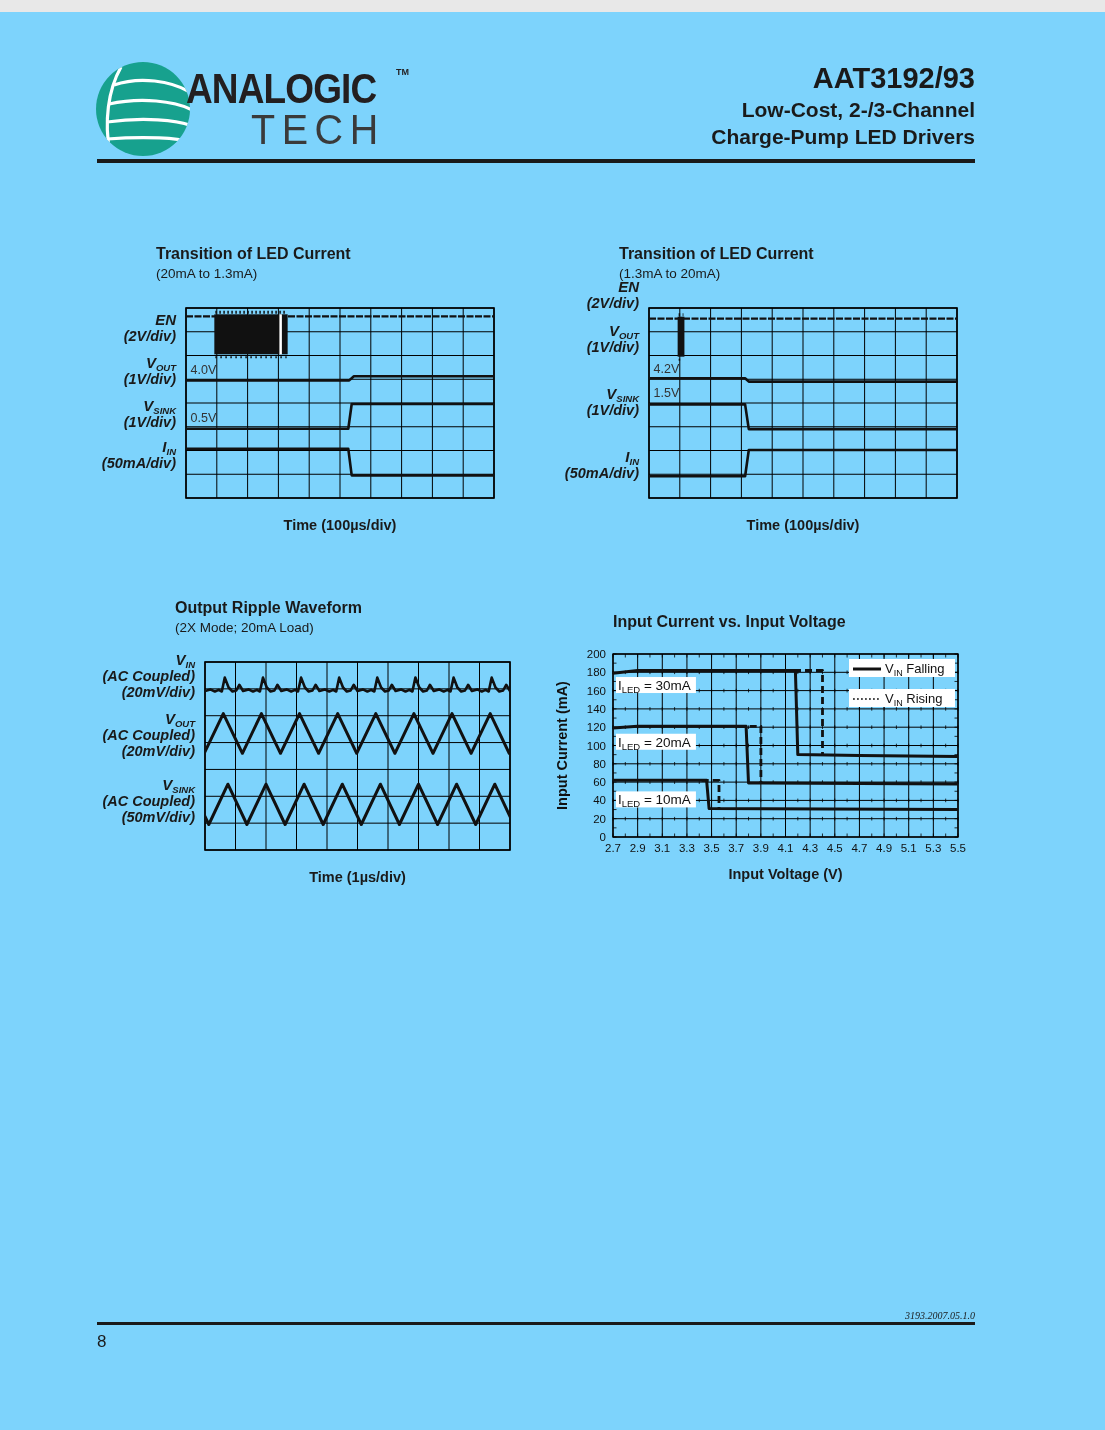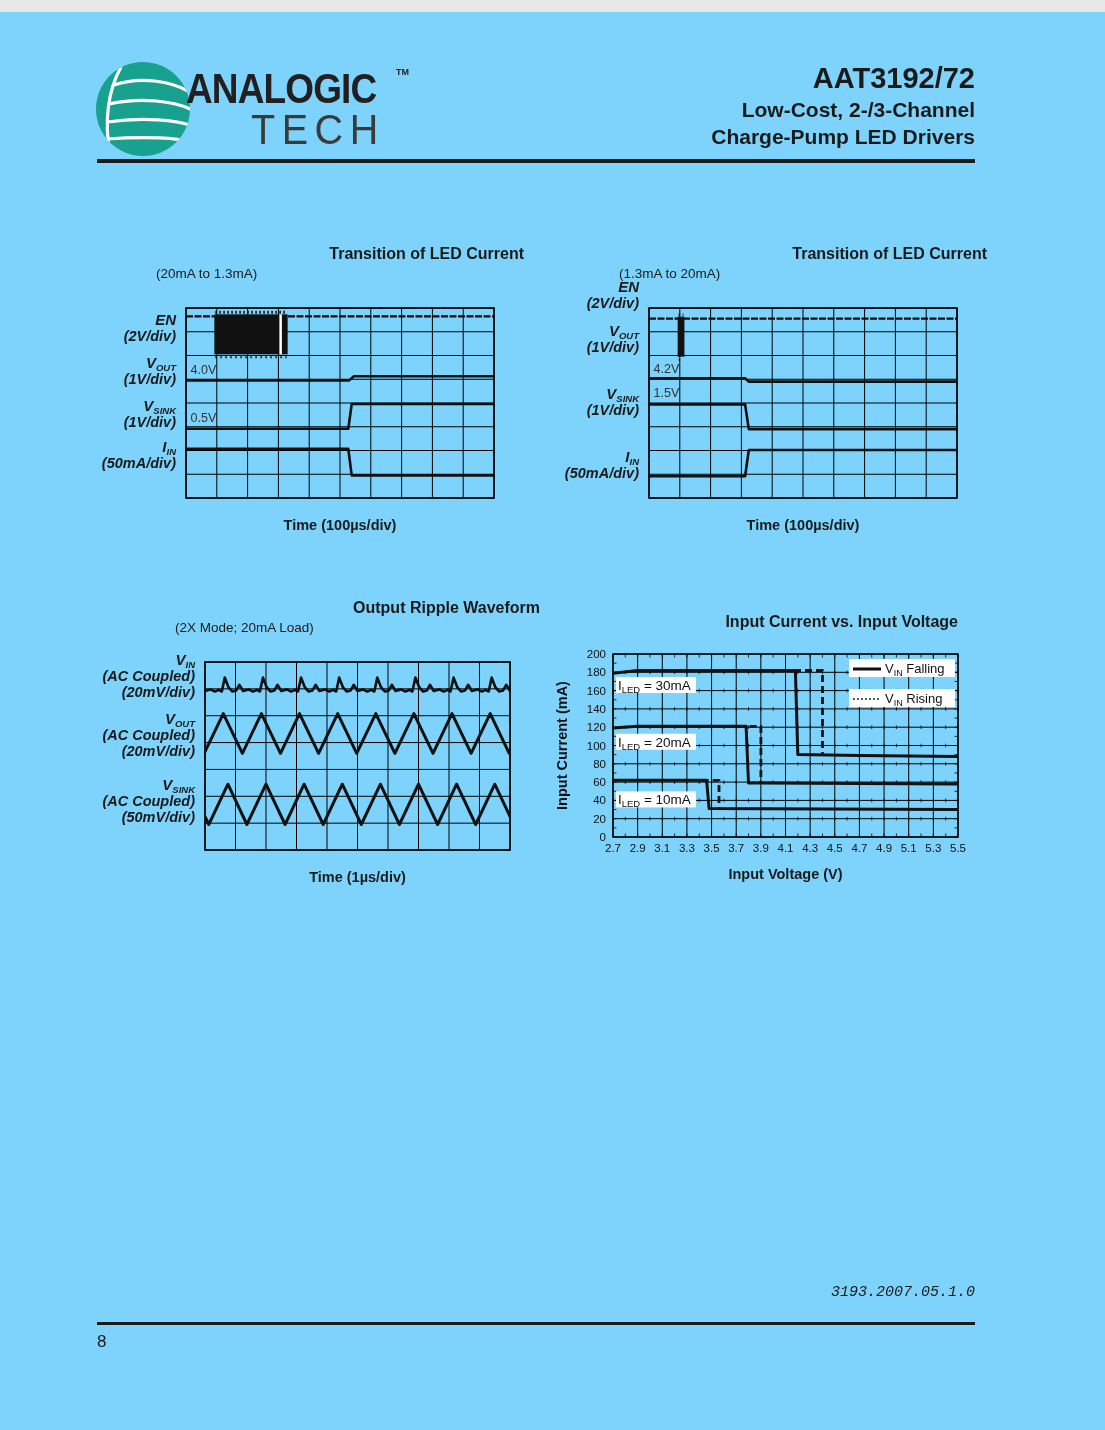--- a/index.html
+++ b/index.html
@@ -12,30 +12,30 @@
   .brand-tm{position:absolute;left:396px;top:55px;font-size:9px;font-weight:bold;color:#231f20;}
   .brand-tech{position:absolute;left:251px;top:94px;font-weight:normal;font-size:42px;
               letter-spacing:7px;color:#3a3a3a;transform:scaleX(.94);transform-origin:left top;white-space:nowrap;}
   .hdr-right{position:absolute;right:130px;text-align:right;font-weight:bold;color:#1a1a1a;white-space:nowrap;}
   .part-no{top:50px;font-size:29px;}
   .hdr-sub1{top:86px;font-size:21px;}
   .hdr-sub2{top:113px;font-size:21px;}
   .section-title{position:absolute;left:97px;top:189px;font-size:22px;font-weight:bold;
                  border-bottom:2.5px solid #1a1a1a;padding-bottom:3px;}
   
-  .c-title{position:absolute;text-align:right;font-weight:bold;font-size:16px;white-space:nowrap;}
+  .c-title{position:absolute;text-align:left;font-weight:bold;font-size:16px;white-space:nowrap;}
   .c-sub{position:absolute;text-align:left;font-weight:normal;font-size:13.5px;}
   .c-cap{position:absolute;text-align:center;font-weight:bold;font-size:14.5px;}
   .ch-label{position:absolute;text-align:right;font-weight:bold;line-height:16px;white-space:nowrap;font-style:italic;}
   .ch-name{font-size:15px;}
   .ch-name sub{font-size:9.5px;vertical-align:-3px;line-height:0;}
   .ch-scale{font-size:14.5px;}
   .footer-page{position:absolute;left:97px;top:1320px;font-size:17px;}
-  .footer-doc{position:absolute;right:130px;top:1272px;font-size:15px;font-style:italic;
-              font-family:Liberation Mono, monospace;}
+  .footer-doc{position:absolute;right:130px;top:1298px;font-size:10px;font-style:italic;
+              font-family:Liberation Serif, serif;}
   svg{position:absolute;overflow:visible;}
   svg text{font-family:"Liberation Sans",sans-serif;}
 </style>
 </head>
 <body>
 
 <div class="page">
 
   <svg style="left:92px;top:46px;" width="104" height="104" viewBox="92 46 104 104">
     <defs>
@@ -49,21 +49,21 @@
       <path d="M114,73 C140,64 171,69 190,80"></path>
       <path d="M109,92 C141,85 175,89 192,98"></path>
       <path d="M107,110 C143,105 178,108 192,114"></path>
       <path d="M107,127 C146,124 179,126 191,130"></path>
     </g>
   </svg>
   <div class="brand-word">ANALOGIC</div>
   <div class="brand-tm">TM</div>
   <div class="brand-tech">TECH</div>
 
-  <div class="hdr-right part-no">AAT3192/72</div>
+  <div class="hdr-right part-no">AAT3192/93</div>
   <div class="hdr-right hdr-sub1">Low-Cost, 2-/3-Channel</div>
   <div class="hdr-right hdr-sub2">Charge-Pump LED Drivers</div>
   <div class="rule" style="left:97px;top:147px;width:878px;height:4px;"></div>
 
 
   <div class="c-title" style="left:156px;top:233px;width:368px;">Transition of LED Current</div>
   <div class="c-sub" style="left:156px;top:254px;width:368px;">(20mA to 1.3mA)</div>
   <div class="c-cap" style="left:156px;top:505px;width:368px;">Time (100µs/div)</div>
 
   <div class="c-title" style="left:619px;top:233px;width:368px;">Transition of LED Current</div>

